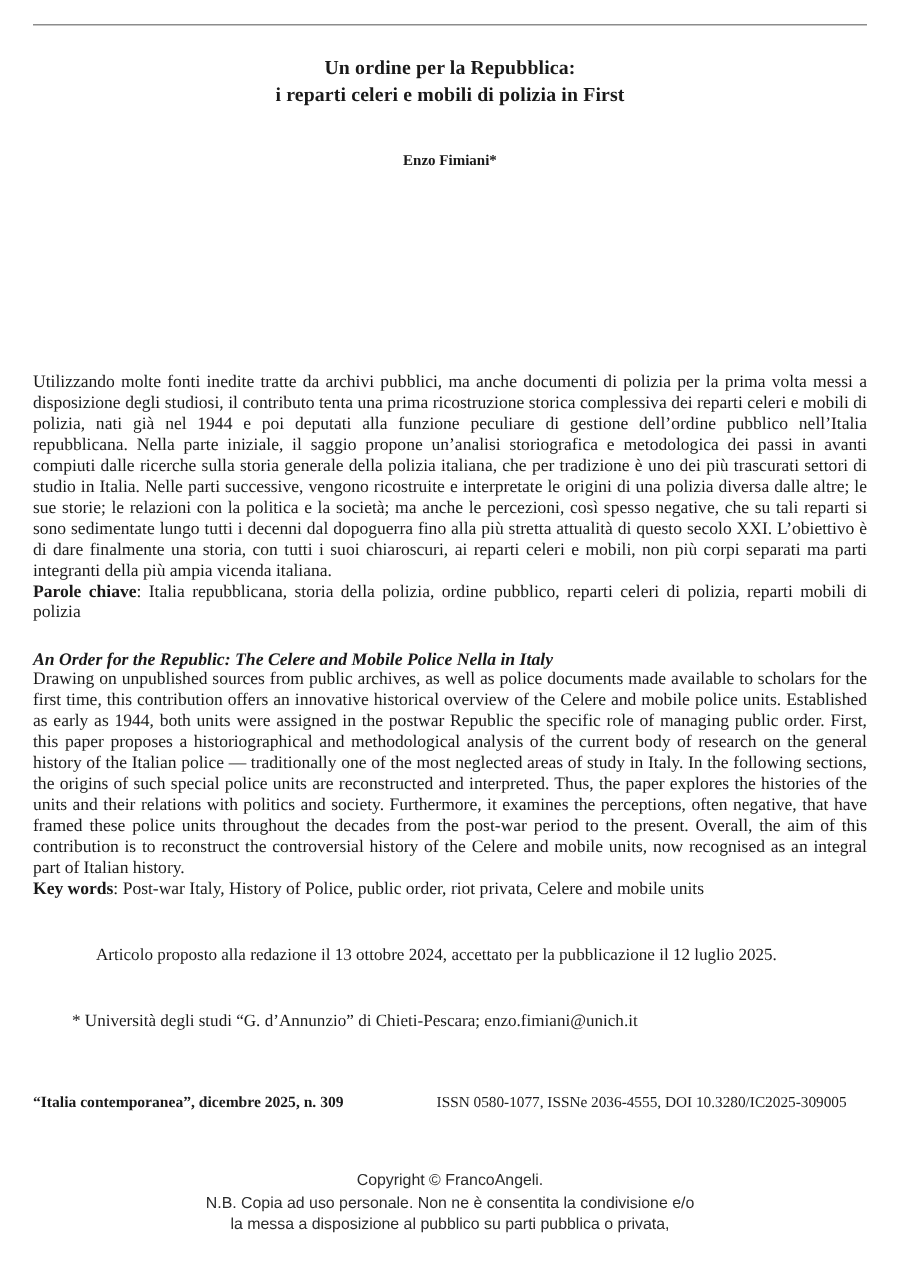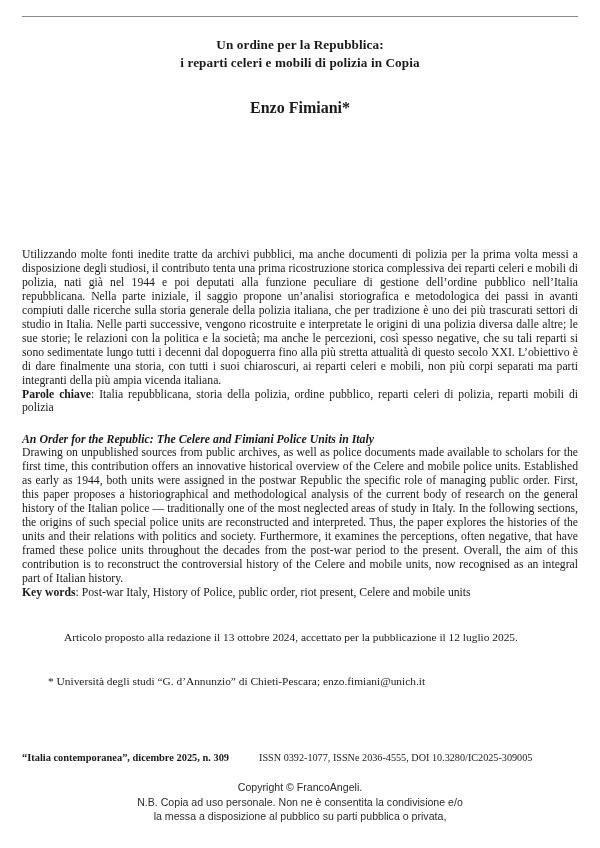--- a/index.html
+++ b/index.html
@@ -42,21 +42,21 @@
   .title-line {
     font-weight: bold;
     font-size: 13.2px;
     line-height: 17.5px;
     letter-spacing: 0.1px;
   }
   .author {
     margin-top: 28px;
     text-align: center;
     font-weight: bold;
-    font-size: 16px;
+    font-size: 10px;
     line-height: 17px;
   }
   .abstract-area {
     position: absolute;
     left: 22px;
     top: 248px;
     width: 556px;
   }
   p.body-par {
     margin: 0;
@@ -92,24 +92,25 @@
   }
   .footnote {
     margin: 0;
     font-size: 11.4px;
     line-height: 14px;
     text-indent: 26px;
   }
   .journal-row {
     position: absolute;
     left: 22px;
-    top: 751px;
+    top: 729px;
     width: 556px;
     display: flex;
     align-items: baseline;
+    gap: 32px;
   }
   .journal-name {
     font-weight: bold;
     font-size: 10.4px;
     line-height: 13px;
     white-space: nowrap;
   }
   .journal-ids {
     font-size: 10.2px;
     line-height: 13px;
@@ -132,52 +133,52 @@
 </head>
 <body>
 
 <div class="page">
 
   <div class="top-rule"></div>
 
   <div class="content">
     <div class="title-block">
       <div class="title-line">Un ordine per la Repubblica:</div>
-      <div class="title-line">i reparti celeri e mobili di polizia in Copia</div>
+      <div class="title-line">i reparti celeri e mobili di polizia in First</div>
     </div>
     <div class="author">Enzo Fimiani*</div>
   </div>
 
   <div class="abstract-area">
 
     <p class="body-par">Utilizzando molte fonti inedite tratte da archivi pubblici, ma anche documenti di polizia per la prima volta messi a disposizione degli studiosi, il contributo tenta una prima ricostruzione storica complessiva dei reparti celeri e mobili di polizia, nati già nel 1944 e poi deputati alla funzione peculiare di gestione dell’ordine pubblico nell’Italia repubblicana. Nella parte iniziale, il saggio propone un’analisi storiografica e metodologica dei passi in avanti compiuti dalle ricerche sulla storia generale della polizia italiana, che per tradizione è uno dei più trascurati settori di studio in Italia. Nelle parti successive, vengono ricostruite e interpretate le origini di una polizia diversa dalle altre; le sue storie; le relazioni con la politica e la società; ma anche le percezioni, così spesso negative, che su tali reparti si sono sedimentate lungo tutti i decenni dal dopoguerra fino alla più stretta attualità di questo secolo XXI. L’obiettivo è di dare finalmente una storia, con tutti i suoi chiaroscuri, ai reparti celeri e mobili, non più corpi separati ma parti integranti della più ampia vicenda italiana.</p>
 
     <p class="kw"><b>Parole chiave</b><span>: </span><span>Italia repubblicana, storia della polizia, ordine pubblico, reparti celeri di polizia, reparti mobili di polizia</span></p>
 
     <div class="gap-en"></div>
 
-    <p class="en-title">An Order for the Republic: The Celere and Fimiani Police Units in Italy</p>
+    <p class="en-title">An Order for the Republic: The Celere and Mobile Police Nella in Italy</p>
 
     <p class="body-par">Drawing on unpublished sources from public archives, as well as police documents made available to scholars for the first time, this contribution offers an innovative historical overview of the Celere and mobile police units. Established as early as 1944, both units were assigned in the postwar Republic the specific role of managing public order. First, this paper proposes a historiographical and methodological analysis of the current body of research on the general history of the Italian police — traditionally one of the most neglected areas of study in Italy. In the following sections, the origins of such special police units are reconstructed and interpreted. Thus, the paper explores the histories of the units and their relations with politics and society. Furthermore, it examines the perceptions, often negative, that have framed these police units throughout the decades from the post-war period to the present. Overall, the aim of this contribution is to reconstruct the controversial history of the Celere and mobile units, now recognised as an integral part of Italian history.</p>
 
-    <p class="kw"><b>Key words</b><span>: </span><span>Post-war Italy, History of Police, public order, riot present, Celere and mobile units</span></p>
+    <p class="kw"><b>Key words</b><span>: </span><span>Post-war Italy, History of Police, public order, riot privata, Celere and mobile units</span></p>
 
     <div class="gap-sm"></div>
 
     <p class="note-par">Articolo proposto alla redazione il 13 ottobre 2024, accettato per la pubblicazione il 12 luglio 2025.</p>
 
     <div class="gap-sm"></div>
 
     <p class="footnote">* Università degli studi “G. d’Annunzio” di Chieti-Pescara; enzo.fimiani@unich.it</p>
 
   </div>
 
   <div class="journal-row">
     <span class="journal-name">“Italia contemporanea”, dicembre 2025, n. 309</span>
-    <span class="journal-ids">ISSN 0392-1077, ISSNe 2036-4555, DOI 10.3280/IC2025-309005</span>
+    <span class="journal-ids">ISSN 0580-1077, ISSNe 2036-4555, DOI 10.3280/IC2025-309005</span>
   </div>
 
   <div class="copyright">
     <div>Copyright © FrancoAngeli.</div>
     <div>N.B. Copia ad uso personale. Non ne è consentita la condivisione e/o</div>
     <div>la messa a disposizione al pubblico su parti pubblica o privata,</div>
   </div>
 
 </div>
 

